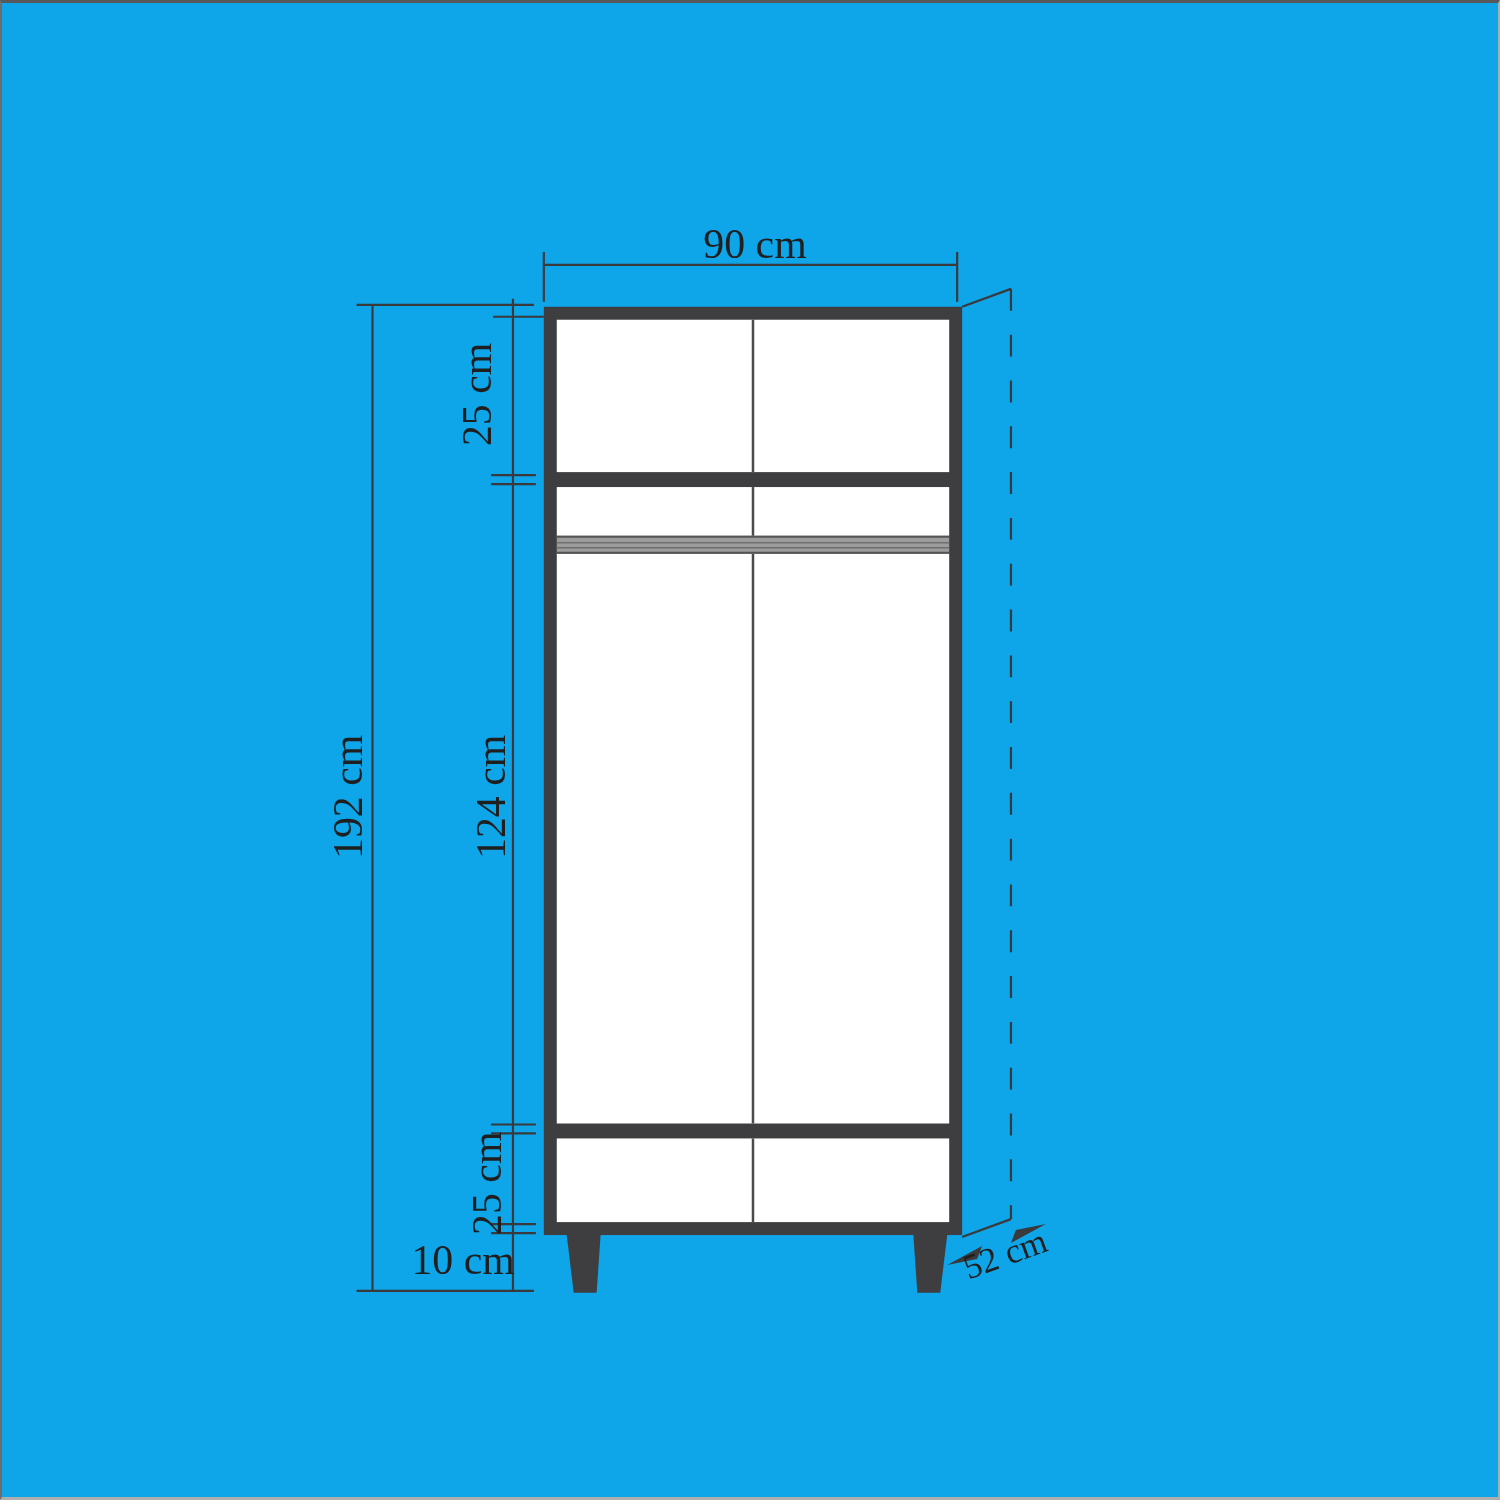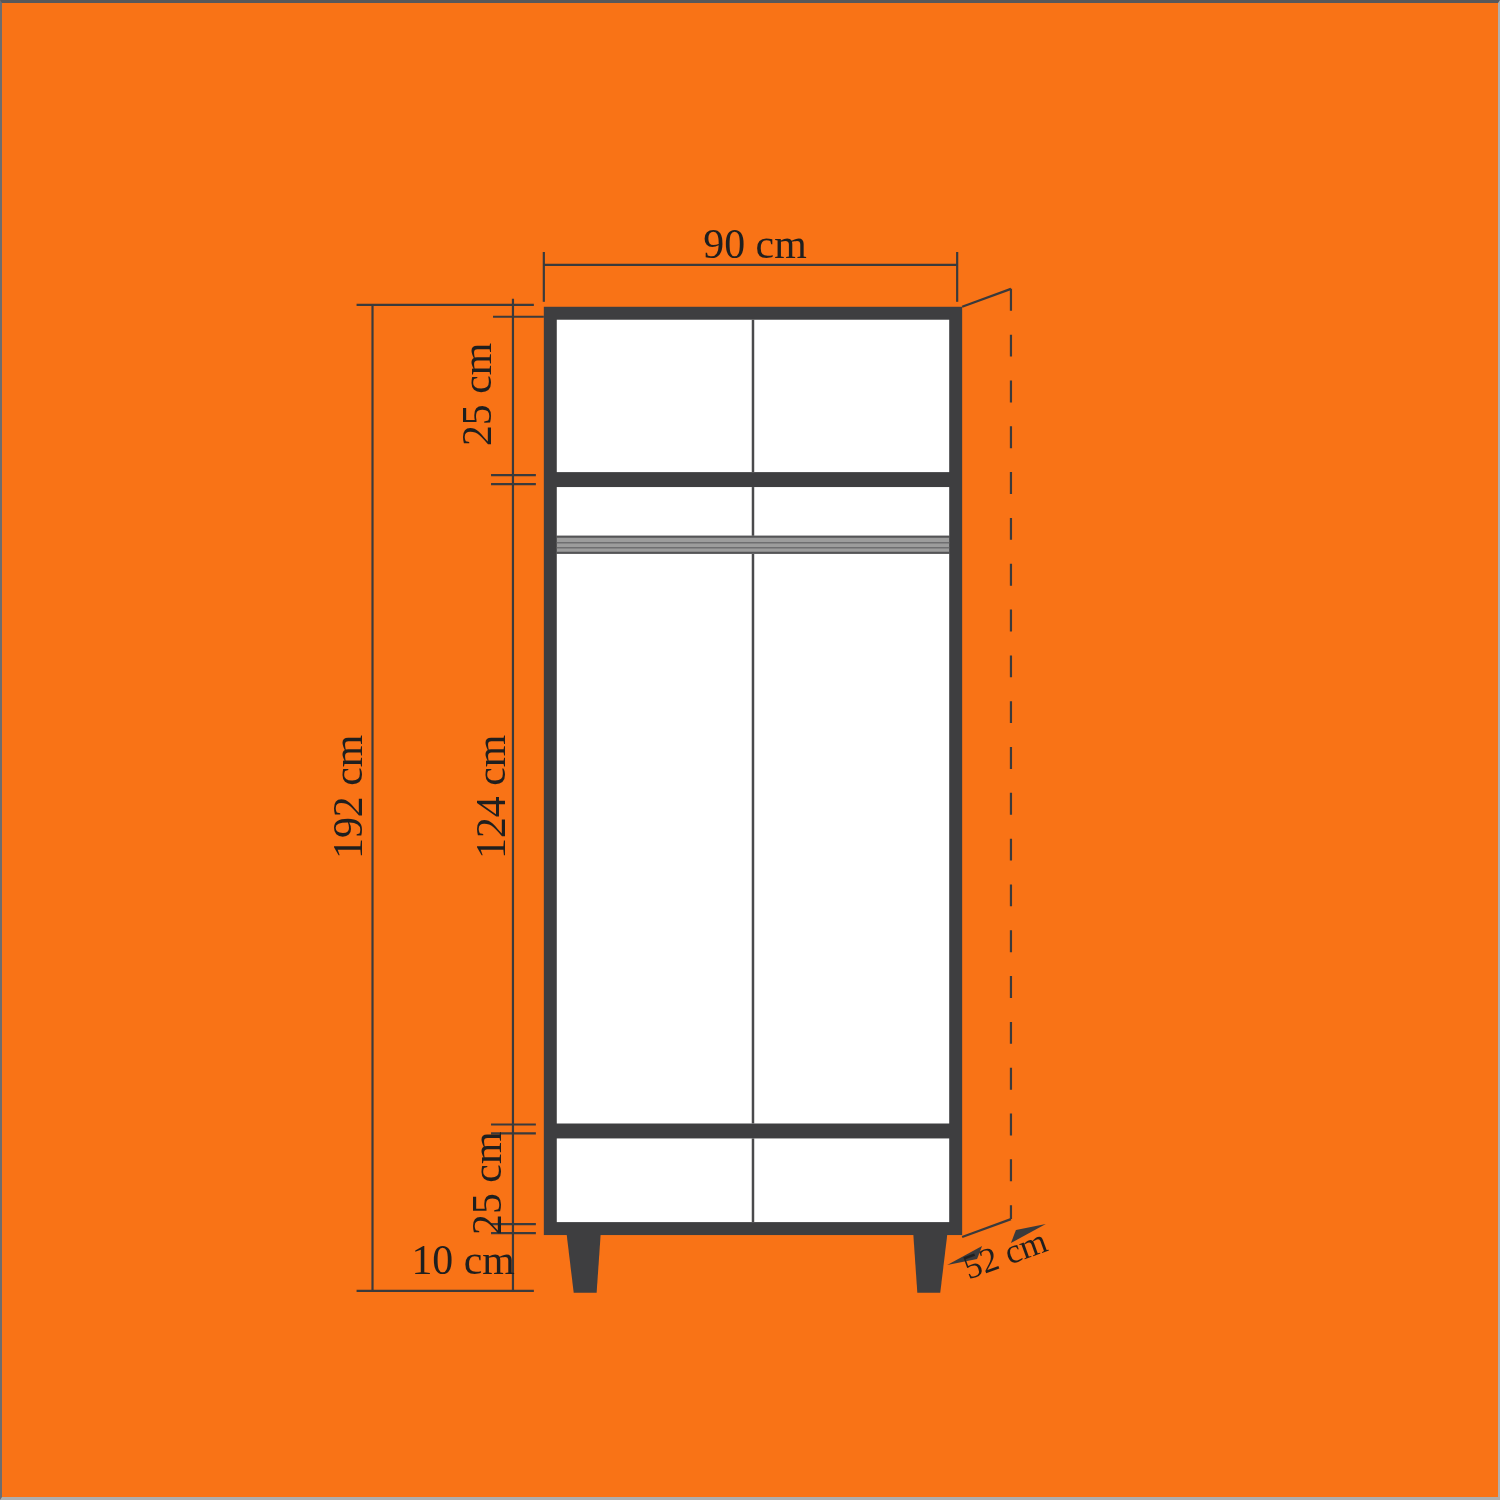--- a/index.html
+++ b/index.html
@@ -1,20 +1,20 @@
 <!DOCTYPE html>
 <html><head>
 <meta charset="utf-8">
 <style>
   html,body{margin:0;padding:0;background:#ffffff;}
   .canvas{
     position:relative;
     width:1500px;height:1500px;
     box-sizing:border-box;
-    background:#f97316;
+    background:#0ea5e9;
     border-top:3px solid #58585a;
     border-left:2px solid #6d6d70;
     border-right:2px solid #aeaeae;
     border-bottom:3px solid #aeaeae;
     overflow:hidden;
   }
   svg{position:absolute;left:0;top:0;width:100%;height:100%;}
   .dim-label{
     font-family:"Liberation Serif","DejaVu Serif",serif;
     font-size:42px;

